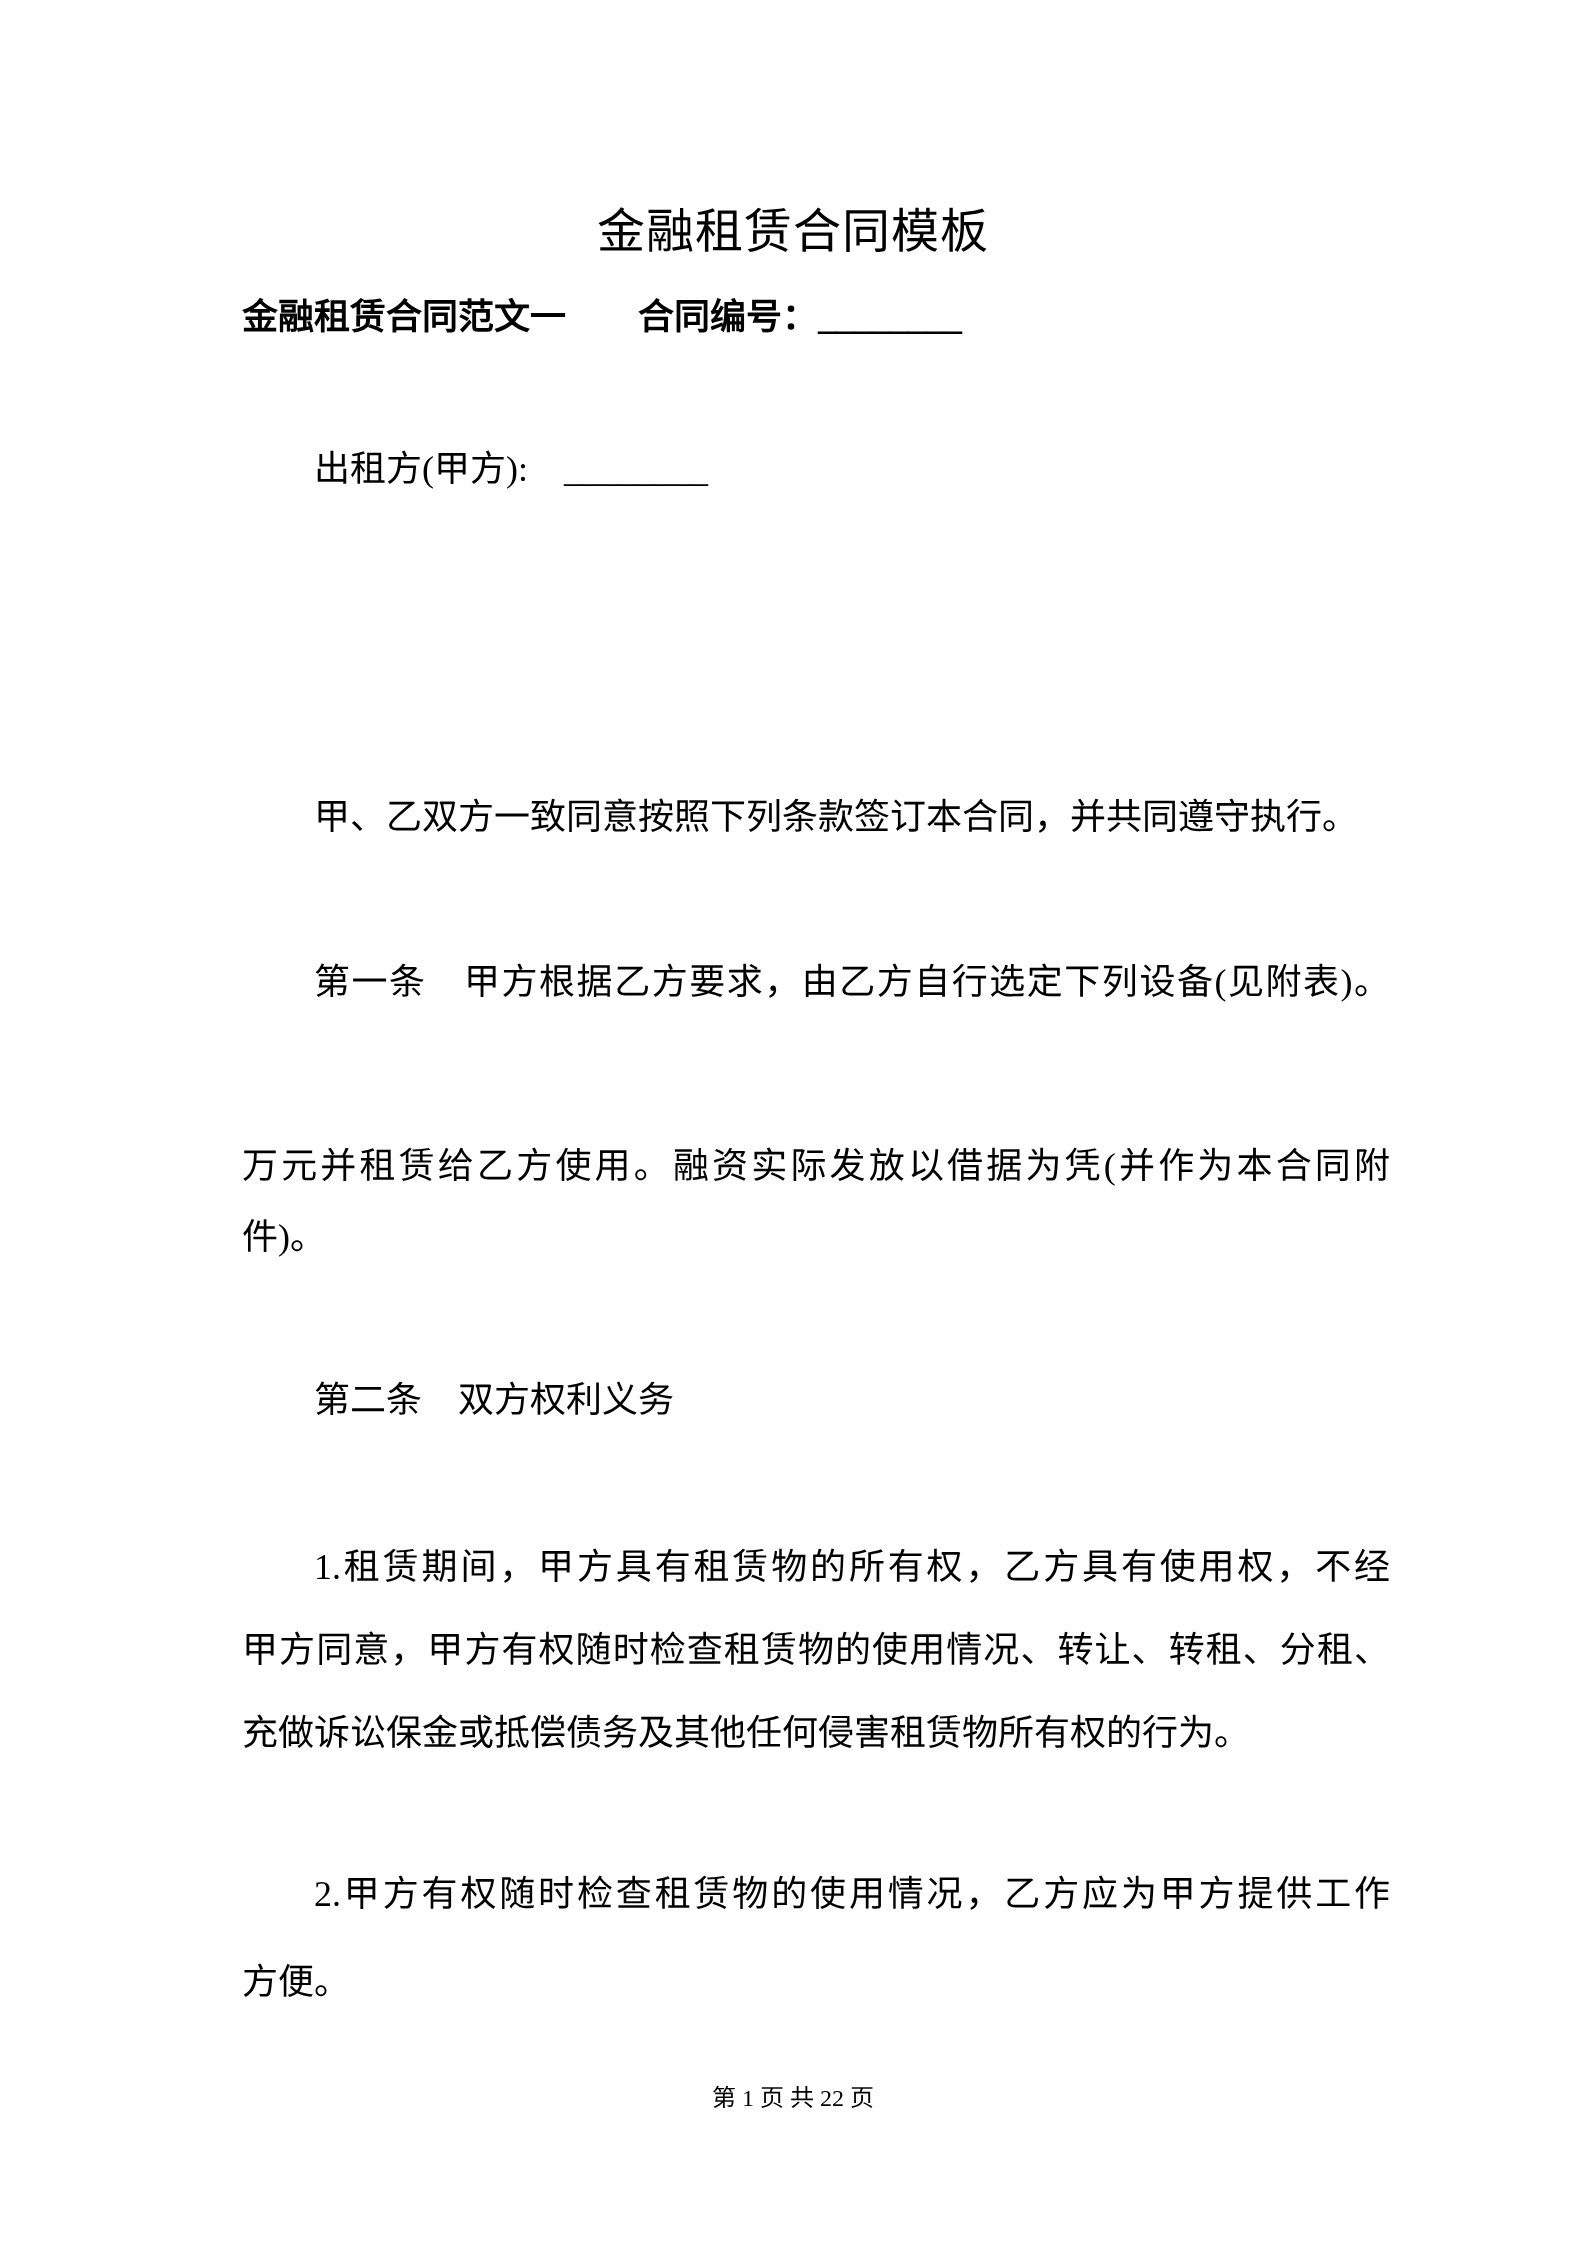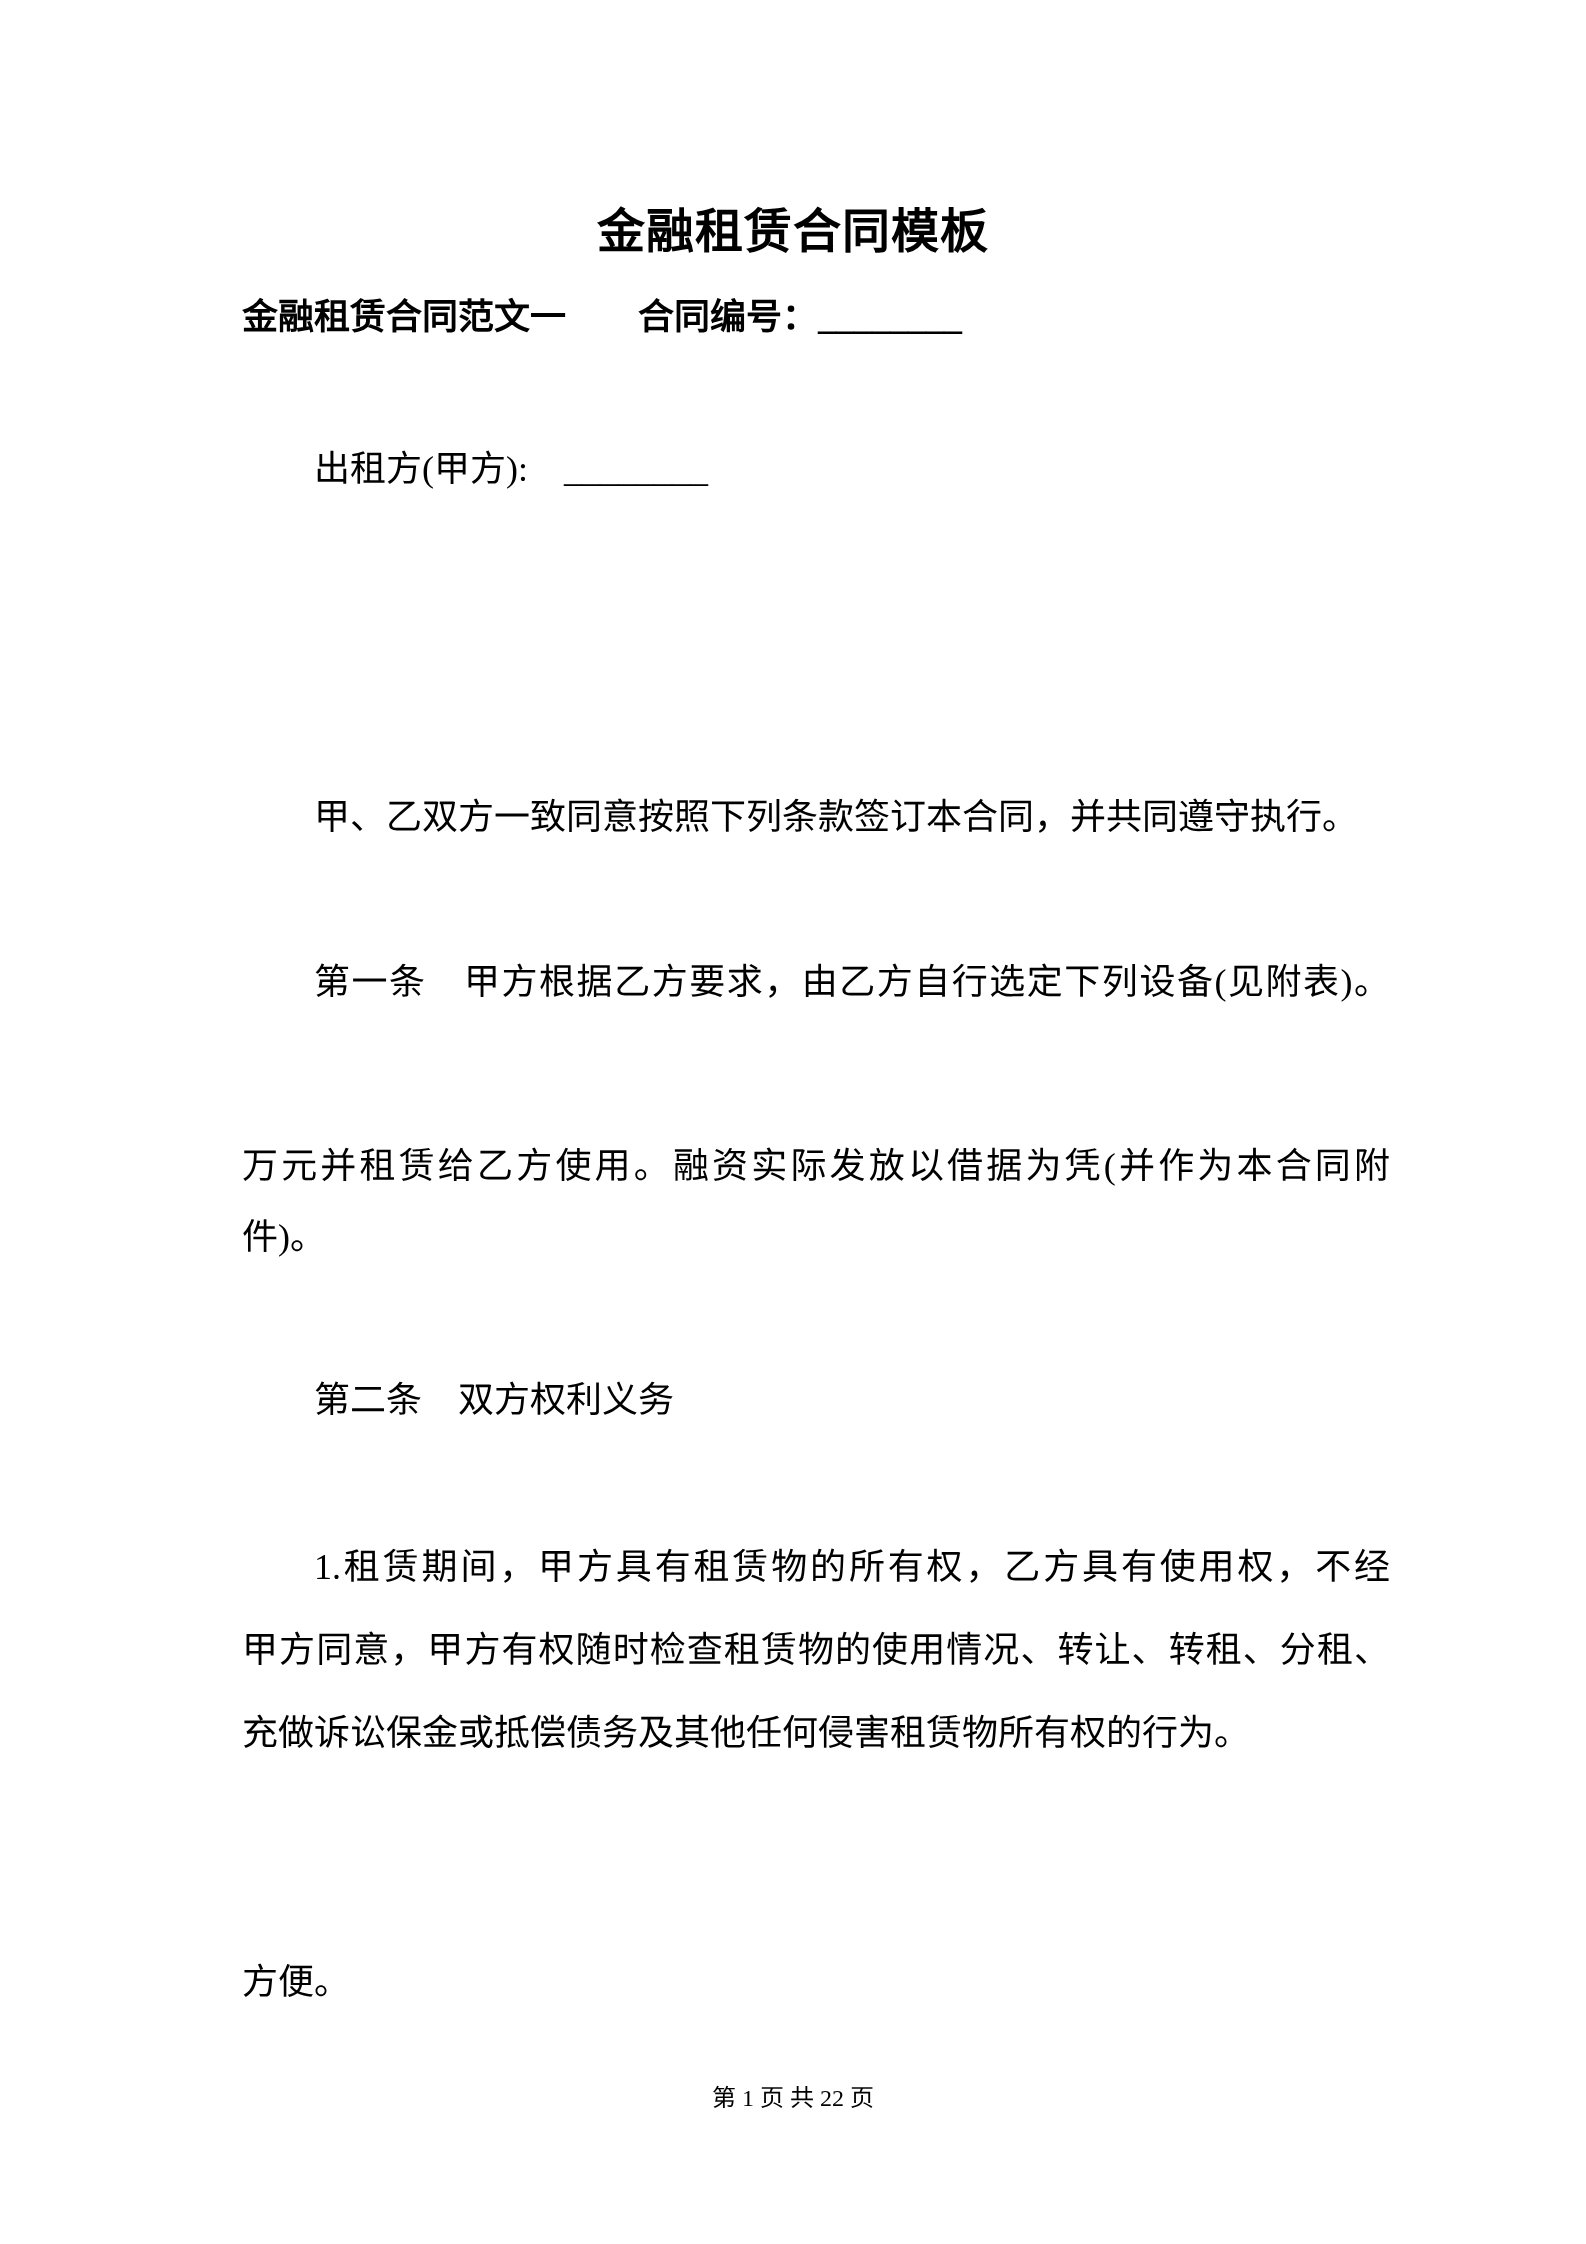--- a/index.html
+++ b/index.html
@@ -21,21 +21,21 @@
     background: #ffffff;
   }
   .doc-title {
     position: absolute;
     top: 200px;
     left: 0;
     width: 1586px;
     text-align: center;
     font-size: 48px;
     line-height: 64px;
-    font-weight: 700;
+    font-weight: 400;
     letter-spacing: 1px;
     margin: 0;
   }
   .line {
     position: absolute;
     left: 242px;
     width: 1148px;
     font-size: 36px;
     line-height: 52px;
     white-space: nowrap;
@@ -86,18 +86,19 @@
   <div class="line" style="top:1211px">件)。</div>
 
   <div class="line indent" style="top:1374px">第二条　双方权利义务</div>
 
   <div class="line indent just" style="top:1541px">1.租赁期间，甲方具有租赁物的所有权，乙方具有使用权，不经</div>
 
   <div class="line just" style="top:1624px">甲方同意，甲方有权随时检查租赁物的使用情况、转让、转租、分租、</div>
 
   <div class="line" style="top:1707px">充做诉讼保金或抵偿债务及其他任何侵害租赁物所有权的行为。</div>
 
+  <div class="line indent just" style="top:1868px">2.甲方有权随时检查租赁物的使用情况，乙方应为甲方提供工作</div>
 
   <div class="line" style="top:1956px">方便。</div>
 
   <div class="footer">第 1 页 共 22 页</div>
 
 </div>
 
 </body></html>

